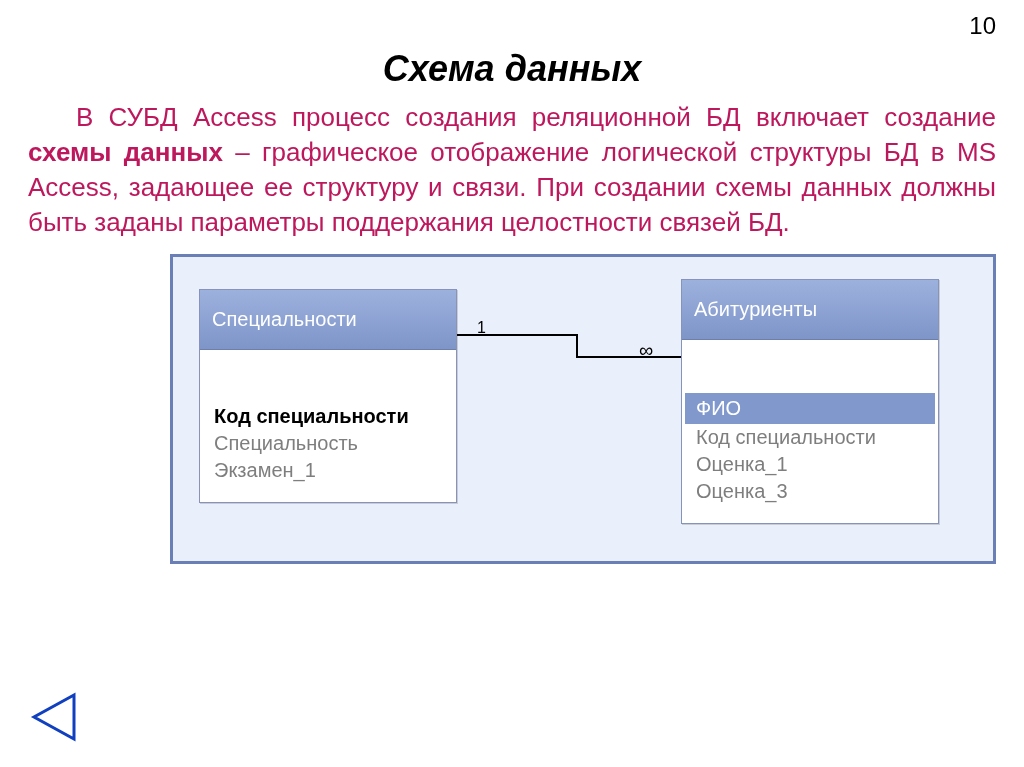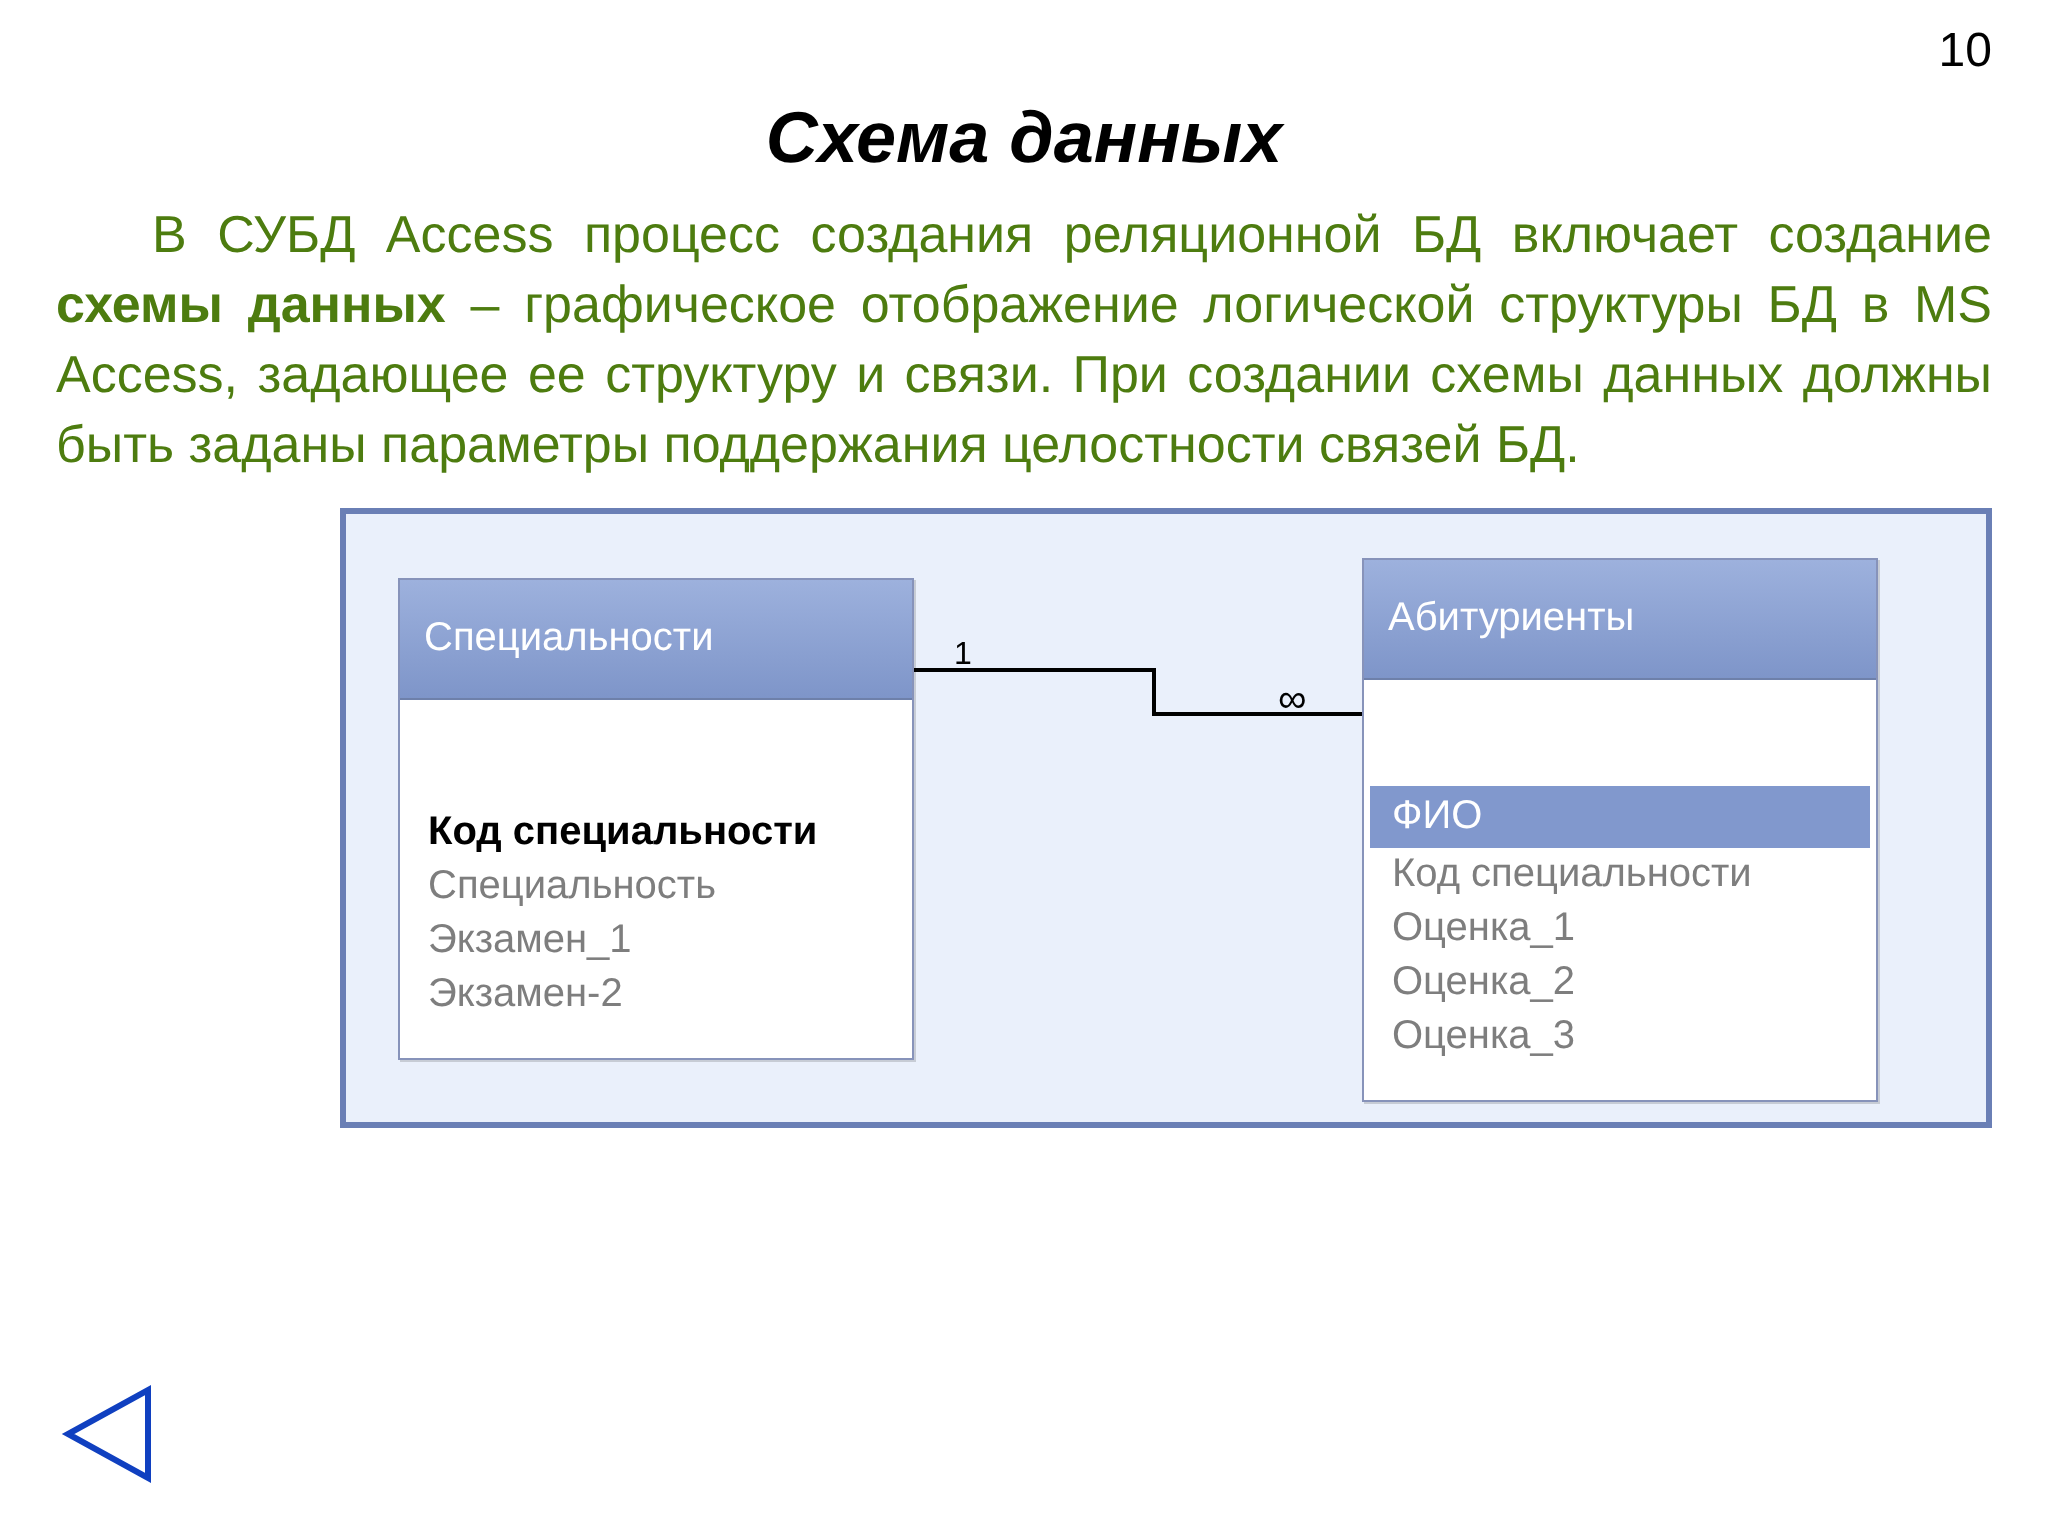--- a/index.html
+++ b/index.html
@@ -24,21 +24,21 @@
     font-size: 36px;
     font-weight: bold;
     margin-top: 48px;
     margin-bottom: 10px;
     color: #000;
     font-style: italic;
   }
   .body-text {
     font-size: 26px;
     line-height: 1.35;
-    color: #4d7c0f;
+    color: #be185d;
     margin: 0 28px 14px 28px;
     text-align: justify;
     text-indent: 48px;
   }
   .body-text .bold { font-weight: bold; }
   .diagram-frame {
     margin: 8px 28px 0 170px;
     border: 3px solid #6a7fb5;
     background: #eaf0fb;
     height: 310px;
@@ -114,31 +114,29 @@
 </p>
 
 <div class="diagram-frame">
 
   <div class="entity-table left">
     <div class="entity-header">Специальности</div>
     <div class="entity-body">
       <div class="entity-field pk">Код специальности</div>
       <div class="entity-field">Специальность</div>
       <div class="entity-field">Экзамен_1</div>
-      <div class="entity-field">Экзамен-2</div>
     </div>
   </div>
 
   <div class="entity-table right">
     <div class="entity-header">Абитуриенты</div>
     <div class="entity-body">
       <div class="entity-field selected">ФИО</div>
       <div class="entity-field">Код специальности</div>
       <div class="entity-field">Оценка_1</div>
-      <div class="entity-field">Оценка_2</div>
       <div class="entity-field">Оценка_3</div>
     </div>
   </div>
 
   <svg class="relation-line" style="left:284px; top:72px; width:226px; height:40px;">
     <polyline points="0,6 120,6 120,28 224,28" fill="none" stroke="#000" stroke-width="2"></polyline>
   </svg>
 
   <div class="relation-label label-one">1</div>
   <div class="relation-label label-inf">∞</div>

